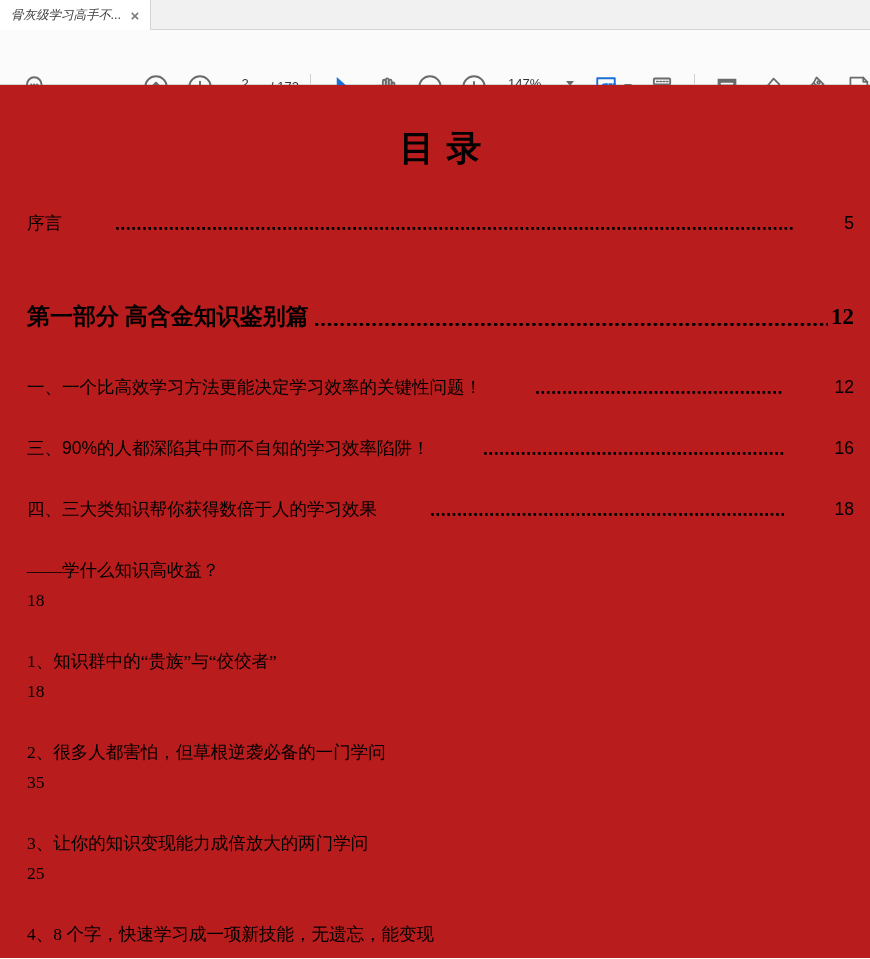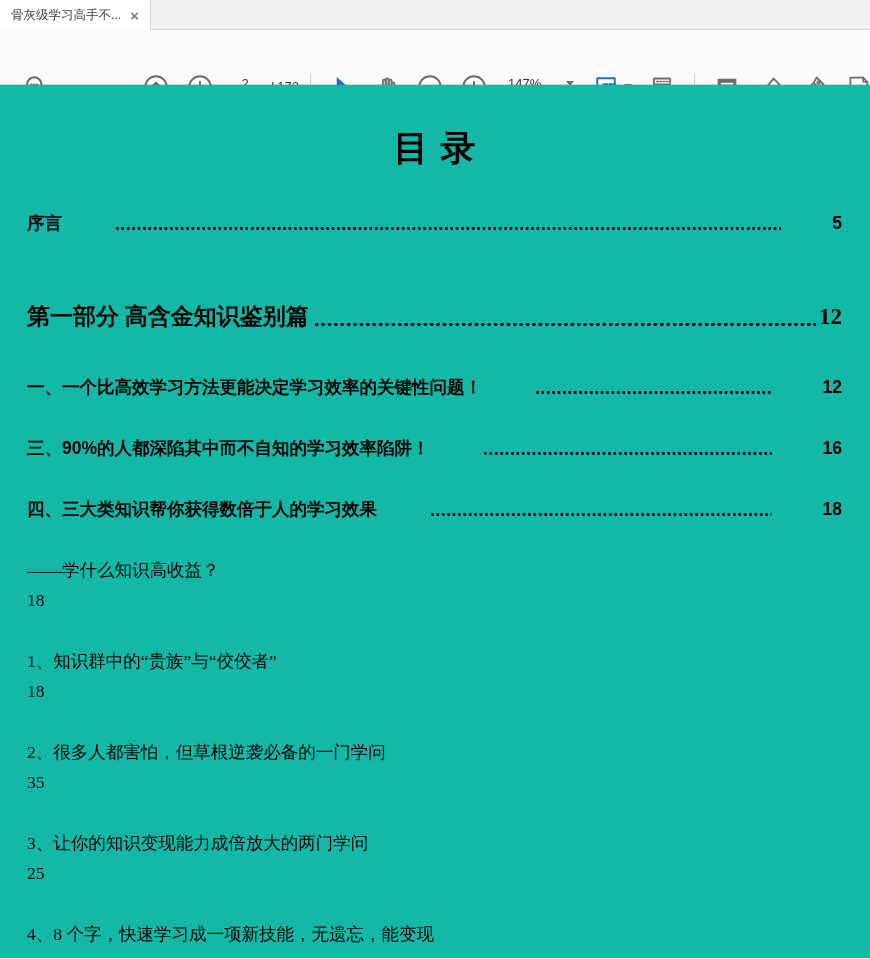--- a/index.html
+++ b/index.html
@@ -1,20 +1,20 @@
 <!DOCTYPE html>
 <html><head>
 <meta charset="utf-8">
 <style>
   * { margin: 0; padding: 0; box-sizing: border-box; }
   html, body { width: 870px; height: 959px; overflow: hidden;
     font-family: "Liberation Sans", sans-serif; background: #fff; }
 
   
-  .tabstrip { display: flex; height: 30px; width: 870px; background: #fff; }
+  .tabstrip { display: flex; height: 30px; width: 870px; background: #fff; font-style: italic; }
   .tab { width: 150px; height: 30px; background: #ffffff; display: flex;
     align-items: center; padding: 0 9px 0 11px; gap: 8px; }
   .tab-title { font-size: 12.5px; color: #3c3c3c; white-space: nowrap; overflow: hidden;
     flex: 1; }
   .tab-close { color: #7c7c7c; font-size: 15px; line-height: 15px; cursor: default;
     font-weight: bold; padding: 0 2px; }
   .tabstrip-rest { flex: 1; background: #f1f1f1; border-left: 1px solid #d5d5d5;
     border-bottom: 1px solid #d5d5d5; }
 
   
@@ -30,32 +30,32 @@
     font-size: 13px; color: #333; border-bottom: 1px solid #9a9a9a; padding-bottom: 3px; }
   .page-total { position: absolute; left: 270px; top: 49px; font-size: 13px; color: #333; }
   .zoom-ctl { position: absolute; left: 502px; top: 46px; width: 76px;
     border-bottom: 1px solid #bcbcbc; padding: 0 4px 4px 6px; display: flex;
     align-items: center; justify-content: space-between; font-size: 13px; color: #333; }
   .caret { width: 0; height: 0; border-left: 4px solid transparent;
     border-right: 4px solid transparent; border-top: 5px solid #6b6b6b; }
   .fit-caret { position: absolute; left: 624px; top: 54px; }
 
   
-  .doc { position: relative; width: 870px; height: 873px; background: #14b8a6;
-    padding: 40px 28px 0 27px; font-family: "Liberation Serif", serif; color: #000; }
+  .doc { position: relative; width: 870px; height: 873px; background: #b91c1c;
+    padding: 40px 16px 0 27px; font-family: "Liberation Serif", serif; color: #000; }
   .doc-title { text-align: center; font-size: 35px; line-height: 44px; font-weight: bold;
     letter-spacing: 12px; padding-left: 12px; margin-top: 2px; }
   .toc { margin-top: 40px; display: flex; flex-direction: column; }
   .toc-row { display: flex; align-items: baseline; margin-bottom: 36px;
     font-size: 17.5px; line-height: 25px; }
   .toc-leader { flex: 1; align-self: flex-end; height: 5px; margin: 0 3px 5px 6px;
     background-image: radial-gradient(circle at 1.4px 2.4px, #000 1.15px, transparent 1.5px);
     background-size: 5px 5px; background-repeat: repeat-x; }
   .toc-page { white-space: nowrap; }
-  .style-bold { font-family: "Liberation Sans", sans-serif; font-weight: bold; gap: 48px; }
+  .style-bold { font-family: "Liberation Sans", sans-serif; font-weight: normal; gap: 48px; }
   .style-bold .toc-leader {
     background-image: radial-gradient(circle at 1.5px 2.4px, #000 1.3px, transparent 1.65px);
     background-size: 5.4px 5px; }
   .style-part { font-family: "Liberation Serif", serif; font-weight: bold;
     font-size: 23px; line-height: 32px; margin-top: 29px; margin-bottom: 42px; }
   .style-part .toc-leader { margin-bottom: 6px;
     background-image: radial-gradient(circle at 1.7px 2.4px, #000 1.5px, transparent 1.9px);
     background-size: 6.4px 5px; }
   .style-regular { font-family: "Liberation Serif", serif; font-weight: normal; flex-direction: column; }
   .style-regular .toc-leader {

